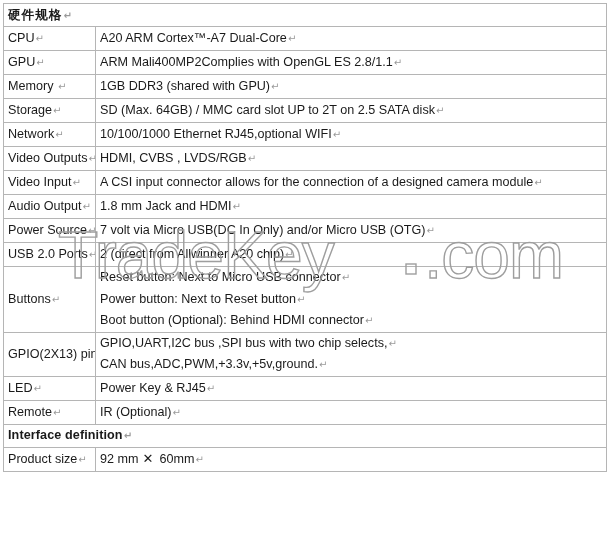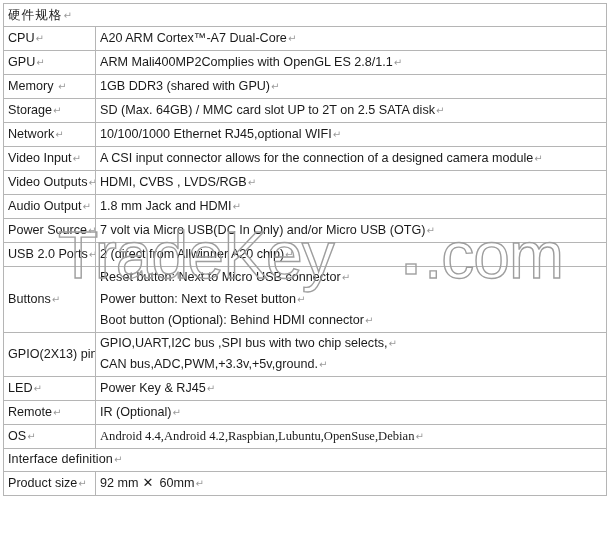--- a/index.html
+++ b/index.html
@@ -47,20 +47,21 @@
   
   .col-label { width: 92px; }
 
   
   tr.banner td {
     background: #9ac7f2;
     font-size: 12.6px;
     height: 22px;
     line-height: 22px;
     letter-spacing: 0.1px;
+    font-weight: bold;
   }
   tr.banner td.cn {
     font-size: 14.5px;
     padding-left: 9px;
     letter-spacing: 1px;
   }
 
   
   tr.row td { height: 23px; }
 
@@ -155,27 +156,27 @@
         <td><span>Storage</span><span class="pm">↵</span></td>
         <td><span>SD (Max. 64GB) / MMC card slot UP to 2T on 2.5 SATA disk</span><span class="pm">↵</span></td>
       </tr>
 
       <tr class="row">
         <td><span>Network</span><span class="pm">↵</span></td>
         <td><span>10/100/1000 Ethernet RJ45,optional WIFI</span><span class="pm">↵</span></td>
       </tr>
 
       <tr class="row">
+        <td><span>Video Outputs</span><span class="pm">↵</span></td>
+        <td><span>HDMI, CVBS , LVDS/RGB</span><span class="pm">↵</span></td>
+      </tr>
+
+      <tr class="row">
         <td><span>Video Input</span><span class="pm">↵</span></td>
         <td><span>A CSI input connector allows for the connection of a designed camera module</span><span class="pm">↵</span></td>
-      </tr>
-
-      <tr class="row">
-        <td><span>Video Outputs</span><span class="pm">↵</span></td>
-        <td><span>HDMI, CVBS , LVDS/RGB</span><span class="pm">↵</span></td>
       </tr>
 
       <tr class="row">
         <td><span>Audio Output</span><span class="pm">↵</span></td>
         <td><span>1.8 mm Jack and HDMI</span><span class="pm">↵</span></td>
       </tr>
 
       <tr class="row">
         <td><span>Power Source</span><span class="pm">↵</span></td>
         <td><span>7 volt via Micro USB(DC In Only) and/or Micro USB (OTG)</span><span class="pm">↵</span></td>
@@ -206,24 +207,20 @@
       <tr class="row">
         <td><span>LED</span><span class="pm">↵</span></td>
         <td><span>Power Key &amp; RJ45</span><span class="pm">↵</span></td>
       </tr>
 
       <tr class="row">
         <td><span>Remote</span><span class="pm">↵</span></td>
         <td><span>IR (Optional)</span><span class="pm">↵</span></td>
       </tr>
 
-      <tr class="row">
-        <td><span>OS</span><span class="pm">↵</span></td>
-        <td class="serif"><span>Android 4.4,Android 4.2,Raspbian,Lubuntu,OpenSuse,Debian</span><span class="pm">↵</span></td>
-      </tr>
 
       <tr class="banner">
         <td colspan="2"><span>Interface definition</span><span class="pm">↵</span></td>
       </tr>
 
       <tr class="row">
         <td><span>Product size</span><span class="pm">↵</span></td>
         <td><span>92 mm</span><span class="times">✕</span><span>60mm</span><span class="pm">↵</span></td>
       </tr>
 

